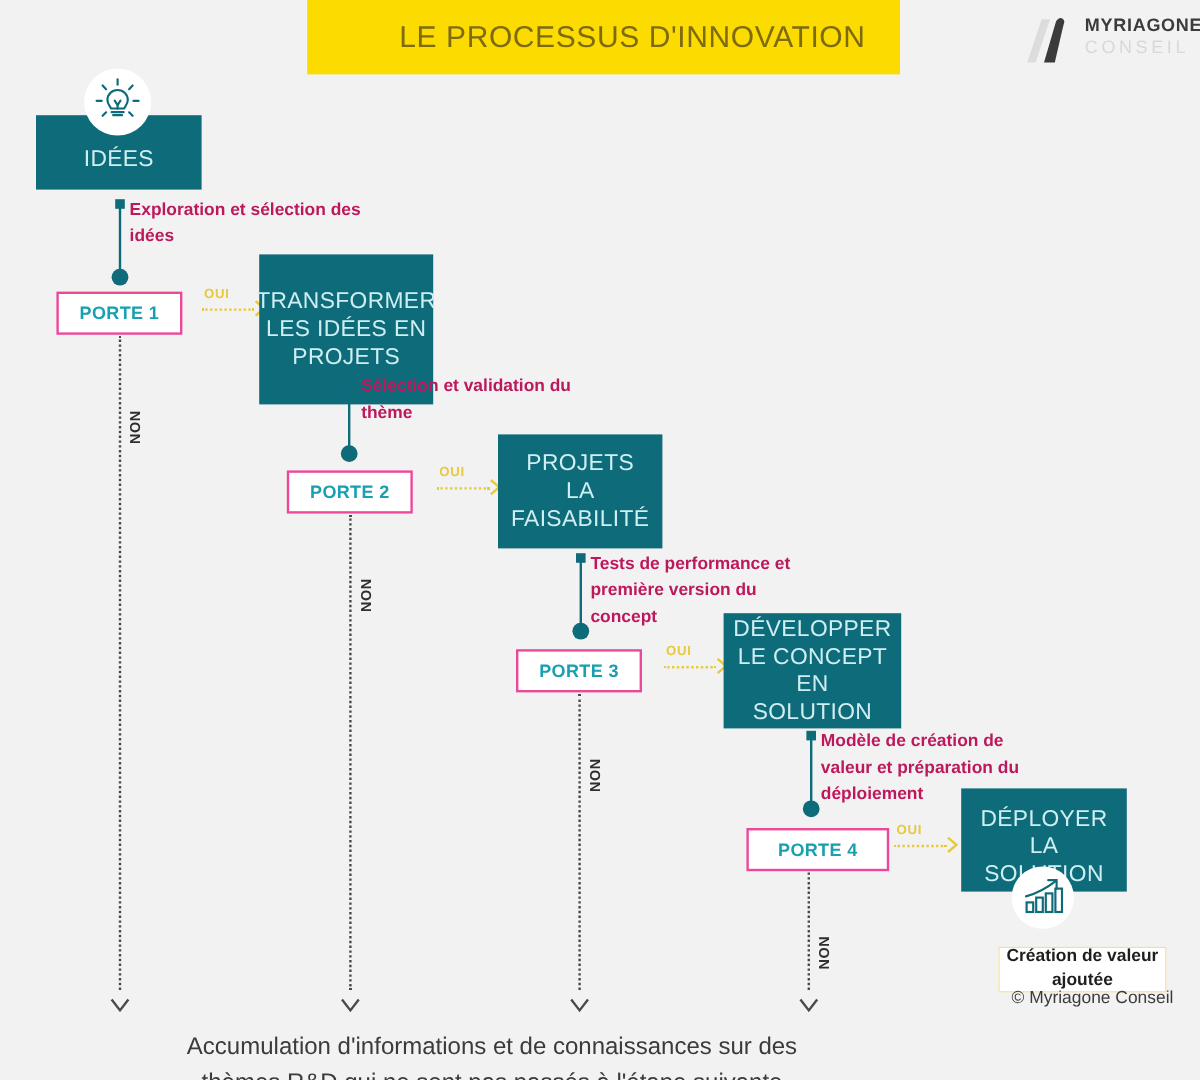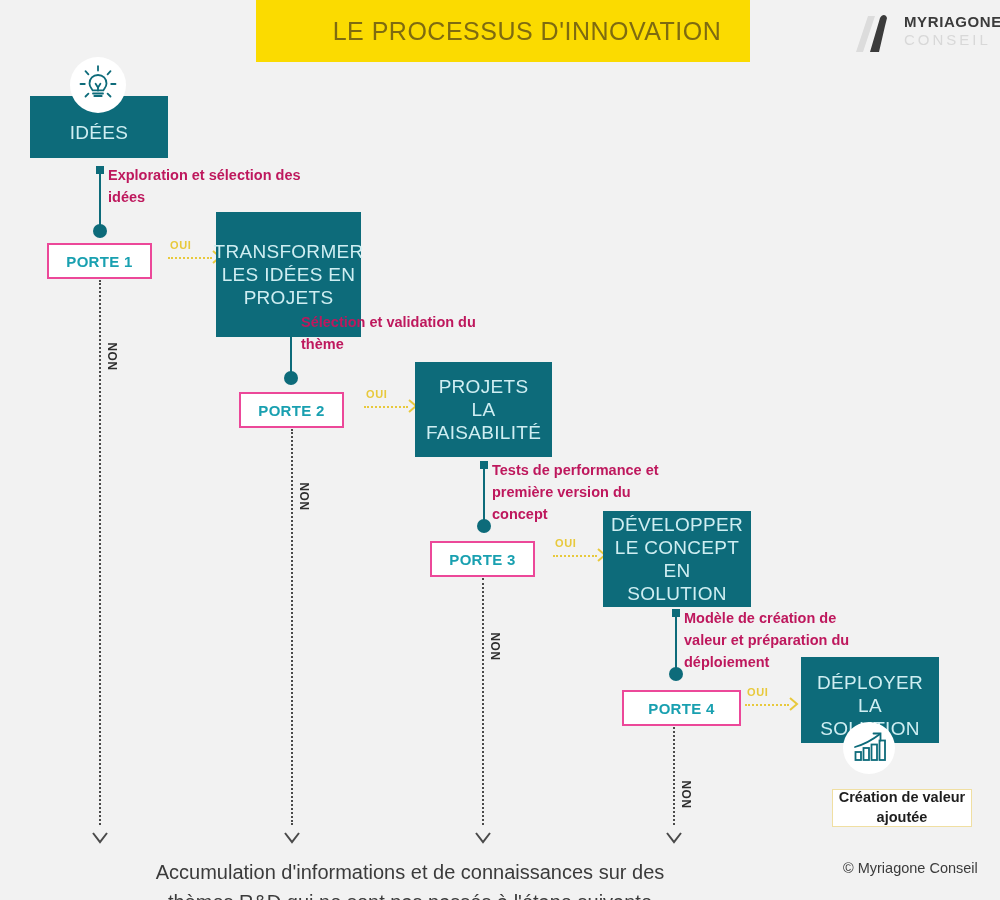--- a/index.html
+++ b/index.html
@@ -279,15 +279,15 @@
         <path d="M24.5 5.5 L31.5 5.5 L31.5 12.5" stroke-linecap="round"></path>
       </g>
     </svg>
   </div>
 
   <div class="value-box" style="left:812px;top:789px;width:140px;height:38px;margin-left:20px;">
     <span>Création de valeur ajoutée</span>
   </div>
 
   <div class="footer-note" style="left:130px;top:857px;width:560px;">Accumulation d'informations et de connaissances sur des thèmes R&amp;D qui ne sont pas passés à l'étape suivante</div>
-  <div class="copyright" style="left:843px;top:824px;margin-top:36px;">© Myriagone Conseil</div>
+  <div class="copyright" style="left:843px;top:824px;">© Myriagone Conseil</div>
 
 </div>
 
 </body></html>

